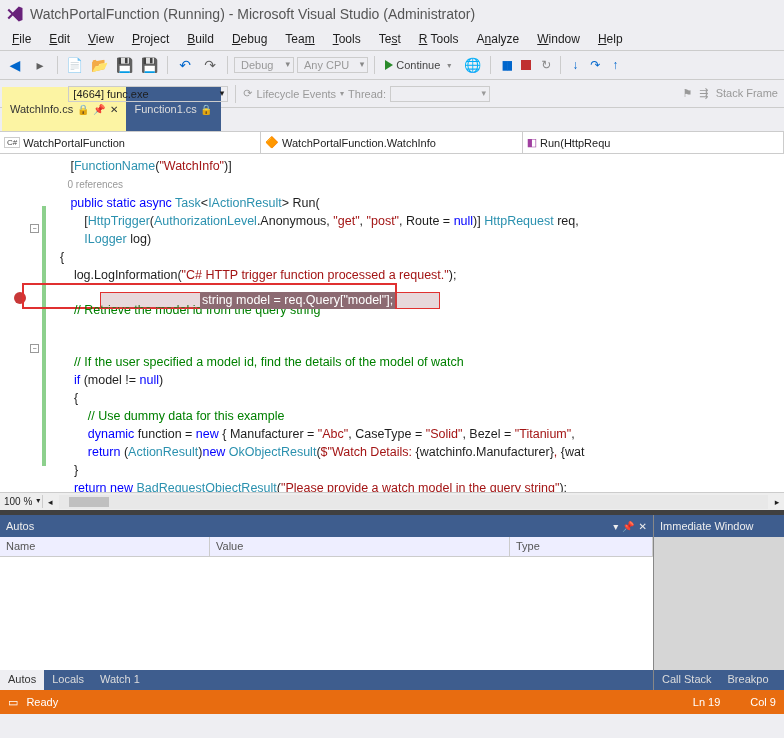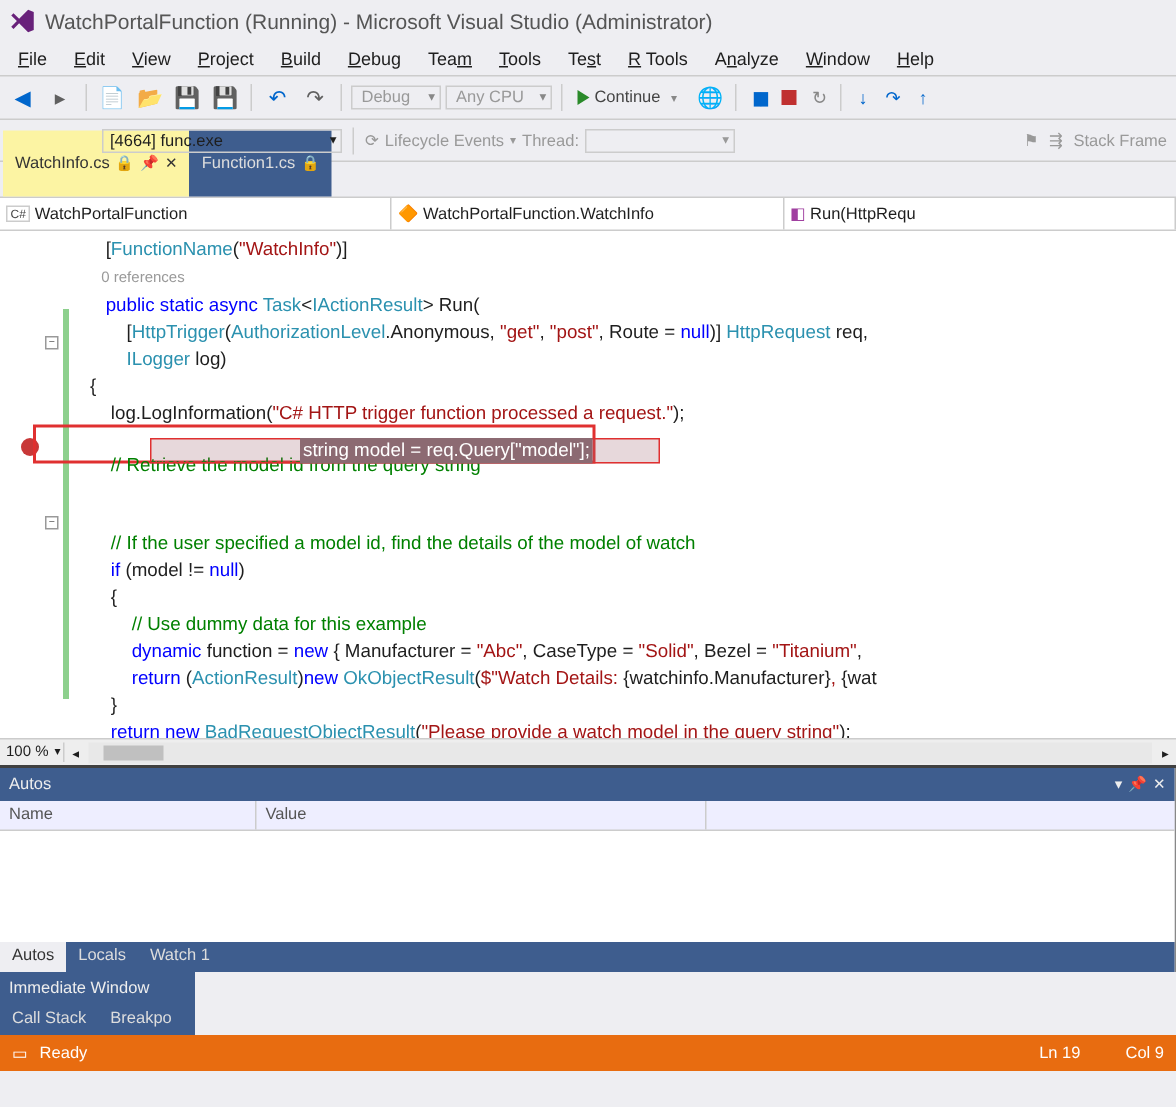--- a/index.html
+++ b/index.html
@@ -34,21 +34,21 @@
 .code { flex:1; font-family: Consolas, monospace; font-size: 12.5px; line-height: 17px; padding:3px 0 0 10px; white-space:pre; overflow:hidden; position:relative;}
 .kw{color:#0000ff;} .type{color:#2b91af;} .str{color:#a31515;} .cm{color:#008000;} .attr{color:#2b91af;}
 .hl-line{position:absolute; left:50px; top:138px; height:17px; width:340px; border:1.5px solid #e03030; background:rgba(160,100,110,0.25);}
 .hl-code{position:absolute; left:99px; top:-1px; background:#8c6a72; color:#fff; padding:0 2px;}
 .bp-outline{position:absolute; left:22px; top:129px; width:375px; height:26px; border:2px solid #e03030;}
 .zoom-row{height:18px; display:flex; align-items:center; border-top:1px solid #ccc; background:#eee;}
 .zoom-box{padding:1px 10px 1px 4px; font-size:10px; position:relative; border-right:1px solid #ccc;}
 .zoom-box::after{content:"▾"; position:absolute; right:2px; font-size:8px;}
 .hscroll{flex:1; height:14px; background:#e8e8e8; margin:2px 2px; position:relative;}
 .hscroll-thumb{position:absolute; left:10px; width:40px; height:10px; top:2px; background:#c0c0c0;}
-.panels{height:180px; display:flex; border-top:2px solid #404040;flex-direction:column;}
+.panels{height:180px; display:flex; border-top:5px solid #404040;}
 .autos{flex:1; display:flex; flex-direction:column; border-right:1px solid #888;}
 .immwin{width:130px; display:flex; flex-direction:column;}
 .panel-hdr{height:22px; background:#3e5d8e; color:#eee; padding:3px 6px; font-size:11px; display:flex; align-items:center; justify-content:space-between;}
 .panel-hdr-icons{display:flex; gap:4px; font-size:10px;}
 .grid-hdr{height:20px; background:#eef; display:flex; border-bottom:1px solid #ccc;}
 .grid-col{padding:3px 6px; font-size:11px; color:#555; border-right:1px solid #ccc;}
 .grid-body{flex:1; background:#fff;}
 .panel-body-dark{flex:1; background:#d6d6d6;}
 .panel-tabs{height:20px; background:#3e5d8e; display:flex;}
 .ptab{padding:3px 8px; font-size:11px; color:#ddd;}
@@ -216,22 +216,23 @@
   <div class="autos">
     <div class="panel-hdr">
       <span>Autos</span>
       <span class="panel-hdr-icons">
           <span>▾</span>
           <span>📌</span>
           <span>✕</span>
         </span>
     </div>
     <div class="grid-hdr">
-      <div class="grid-col" style="width:171px">Name</div>
+      <div class="grid-col" style="width:210px">Name</div>
       <div class="grid-col" style="width:300px">Value</div>
+      <div class="grid-col" style="flex:1">Type</div>
     </div>
     <div class="grid-body"></div>
     <div class="panel-tabs">
       <span class="ptab active">Autos</span>
       <span class="ptab">Locals</span>
       <span class="ptab">Watch 1</span>
     </div>
   </div>
   <div class="immwin">
     <div class="panel-hdr">

